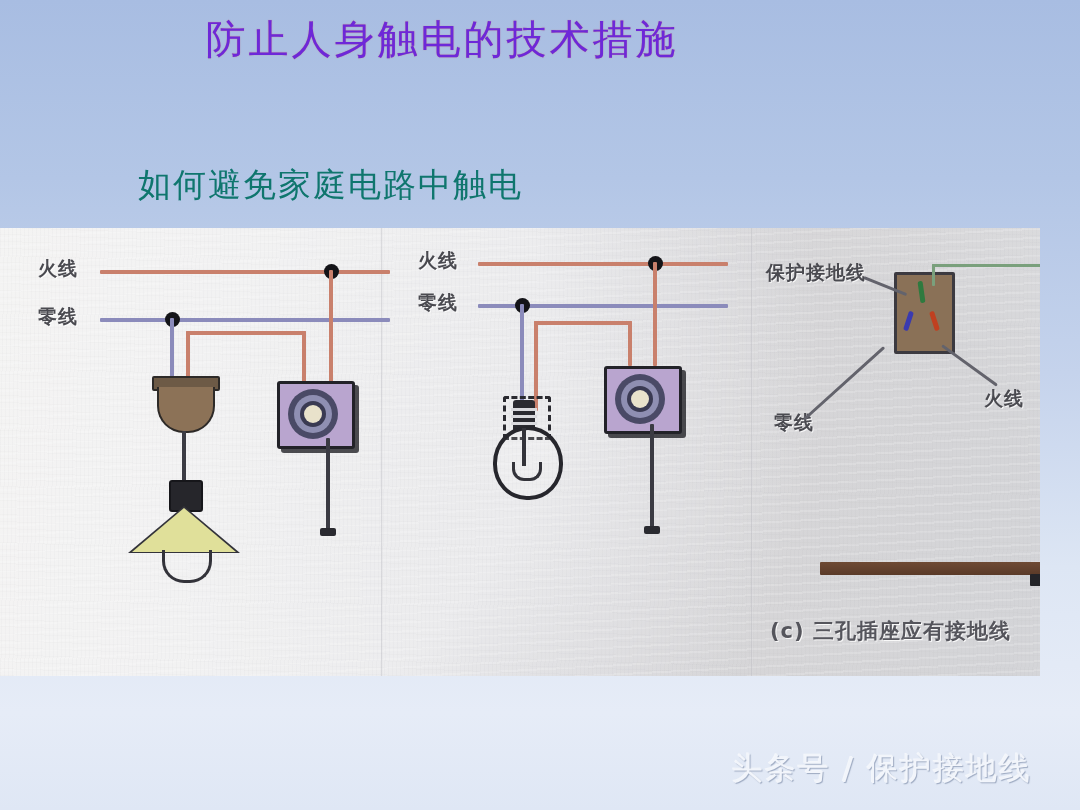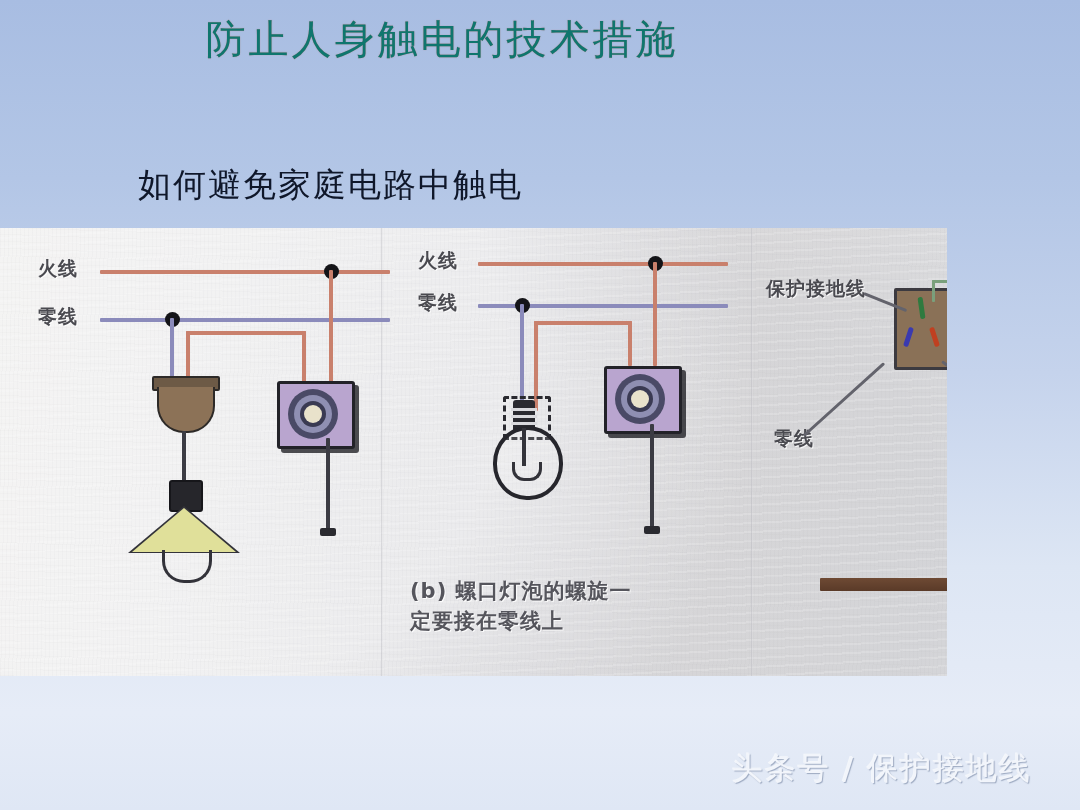--- a/index.html
+++ b/index.html
@@ -7,54 +7,54 @@
     width:1080px;height:810px;overflow:hidden;
     font-family:"Liberation Sans","DejaVu Sans",sans-serif;
     background:linear-gradient(to bottom,#a8bde2 0%,#b3c6e6 22%,#c5d3ec 46%,#dde6f4 70%,#e6ecf7 88%,#dfe7f5 100%);
     position:relative;
   }
   .slide{position:absolute;inset:0;}
 
   
   .title{
     position:absolute;left:0;top:12px;width:884px;text-align:center;
-    font-size:40px;letter-spacing:3px;color:#0f766e;
+    font-size:40px;letter-spacing:3px;color:#6d28d9;
     font-family:Liberation Mono, monospace;
     font-weight:400;
     text-shadow:0 0 1px rgba(232,64,27,.5);
   }
   .subtitle{
     position:absolute;left:138px;top:163px;
-    font-size:33px;letter-spacing:2px;color:#0f172a;
+    font-size:33px;letter-spacing:2px;color:#0f766e;
     font-family:"DejaVu Sans","Liberation Sans",sans-serif;
   }
 
   
   .figure{
-    position:absolute;left:0;top:228px;width:947px;height:448px;
+    position:absolute;left:0;top:228px;width:1040px;height:448px;
     background:
       radial-gradient(circle at 18% 30%, rgba(255,255,255,.55) 0 40%, rgba(0,0,0,0) 70%),
       radial-gradient(circle at 72% 72%, rgba(190,190,196,.35) 0 35%, rgba(0,0,0,0) 70%),
       linear-gradient(100deg,#e7e6e5 0%,#e2e2e3 25%,#dedee1 50%,#e3e2e2 75%,#dfe0e2 100%);
     overflow:hidden;
   }
   .grain{
     position:absolute;inset:0;opacity:.5;
     background-image:
       repeating-linear-gradient(91deg, rgba(140,140,150,.07) 0 1px, rgba(0,0,0,0) 1px 4px),
       repeating-linear-gradient(2deg, rgba(120,120,130,.05) 0 1px, rgba(0,0,0,0) 1px 7px),
       repeating-linear-gradient(177deg, rgba(255,255,255,.35) 0 2px, rgba(0,0,0,0) 2px 9px);
     pointer-events:none;
   }
   .seam{position:absolute;top:0;bottom:0;width:2px;background:linear-gradient(to right,rgba(170,170,178,.45),rgba(255,255,255,.25));}
 
   .panel{position:absolute;top:0;bottom:0;}
   .pa{left:0;width:380px;}
   .pb{left:382px;width:368px;}
-  .pc{left:752px;width:328px;margin-top:16px;}
+  .pc{left:752px;width:328px;}
 
   
   .live{background:#c9806c;}
   .neutral{background:#8b8bbb;}
   .earth{background:#7aa07c;}
   .cord{background:#3b3b43;}
 
   .h-wire{position:absolute;height:4px;border-radius:1px;}
   .v-wire{position:absolute;width:4px;border-radius:1px;}
 
@@ -192,24 +192,20 @@
 
       <div class="sw-box" style="left:222px;top:138px">
         <div class="sw-r1" style="left:8px;top:5px"></div>
         <div class="sw-r2" style="left:14px;top:11px"></div>
         <div class="sw-r3" style="left:20px;top:17px"></div>
         <div class="sw-c" style="left:24px;top:21px"></div>
       </div>
       <div class="v-wire cord" style="left:268px;top:196px;height:104px"></div>
       <div class="cord-end" style="left:262px;top:298px"></div>
 
-      <div class="cap" style="left:28px;top:348px">
-        <div>(b) 螺口灯泡的螺旋一</div>
-        <div>定要接在零线上</div>
-      </div>
     </div>
 
     <div class="panel pc">
       <div class="lbl" style="left:14px;top:32px">保护接地线</div>
       <div class="lbl" style="left:22px;top:182px">零线</div>
       <div class="lbl" style="left:232px;top:158px">火线</div>
 
       <div class="socket" style="left:142px;top:44px">
         <div class="slot" style="left:22px;top:6px;width:5px;height:22px;background:#2f7a3f;transform:rotate(-8deg)"></div>
         <div class="slot" style="left:9px;top:36px;width:5px;height:20px;background:#3a3ab0;transform:rotate(18deg)"></div>
@@ -220,17 +216,18 @@
       <div class="pointer" style="left:52px;top:190px;width:108px;transform:rotate(-42deg)"></div>
       <div class="pointer" style="left:190px;top:116px;width:68px;transform:rotate(36deg)"></div>
 
       <div class="h-wire earth" style="left:180px;top:36px;width:128px;height:3px"></div>
       <div class="v-wire earth" style="left:180px;top:36px;height:22px;width:3px"></div>
       <div class="v-wire earth" style="left:305px;top:36px;height:306px;width:3px"></div>
 
       <div class="ground-bar" style="left:68px;top:334px;width:248px"></div>
       <div class="ground-pad" style="left:278px;top:346px;width:52px"></div>
 
+      <div class="cap" style="left:18px;top:388px">(c) 三孔插座应有接地线</div>
     </div>
   </div>
 
   <div class="watermark">头条号 / 保护接地线</div>
 </div>
 
 </body></html>

